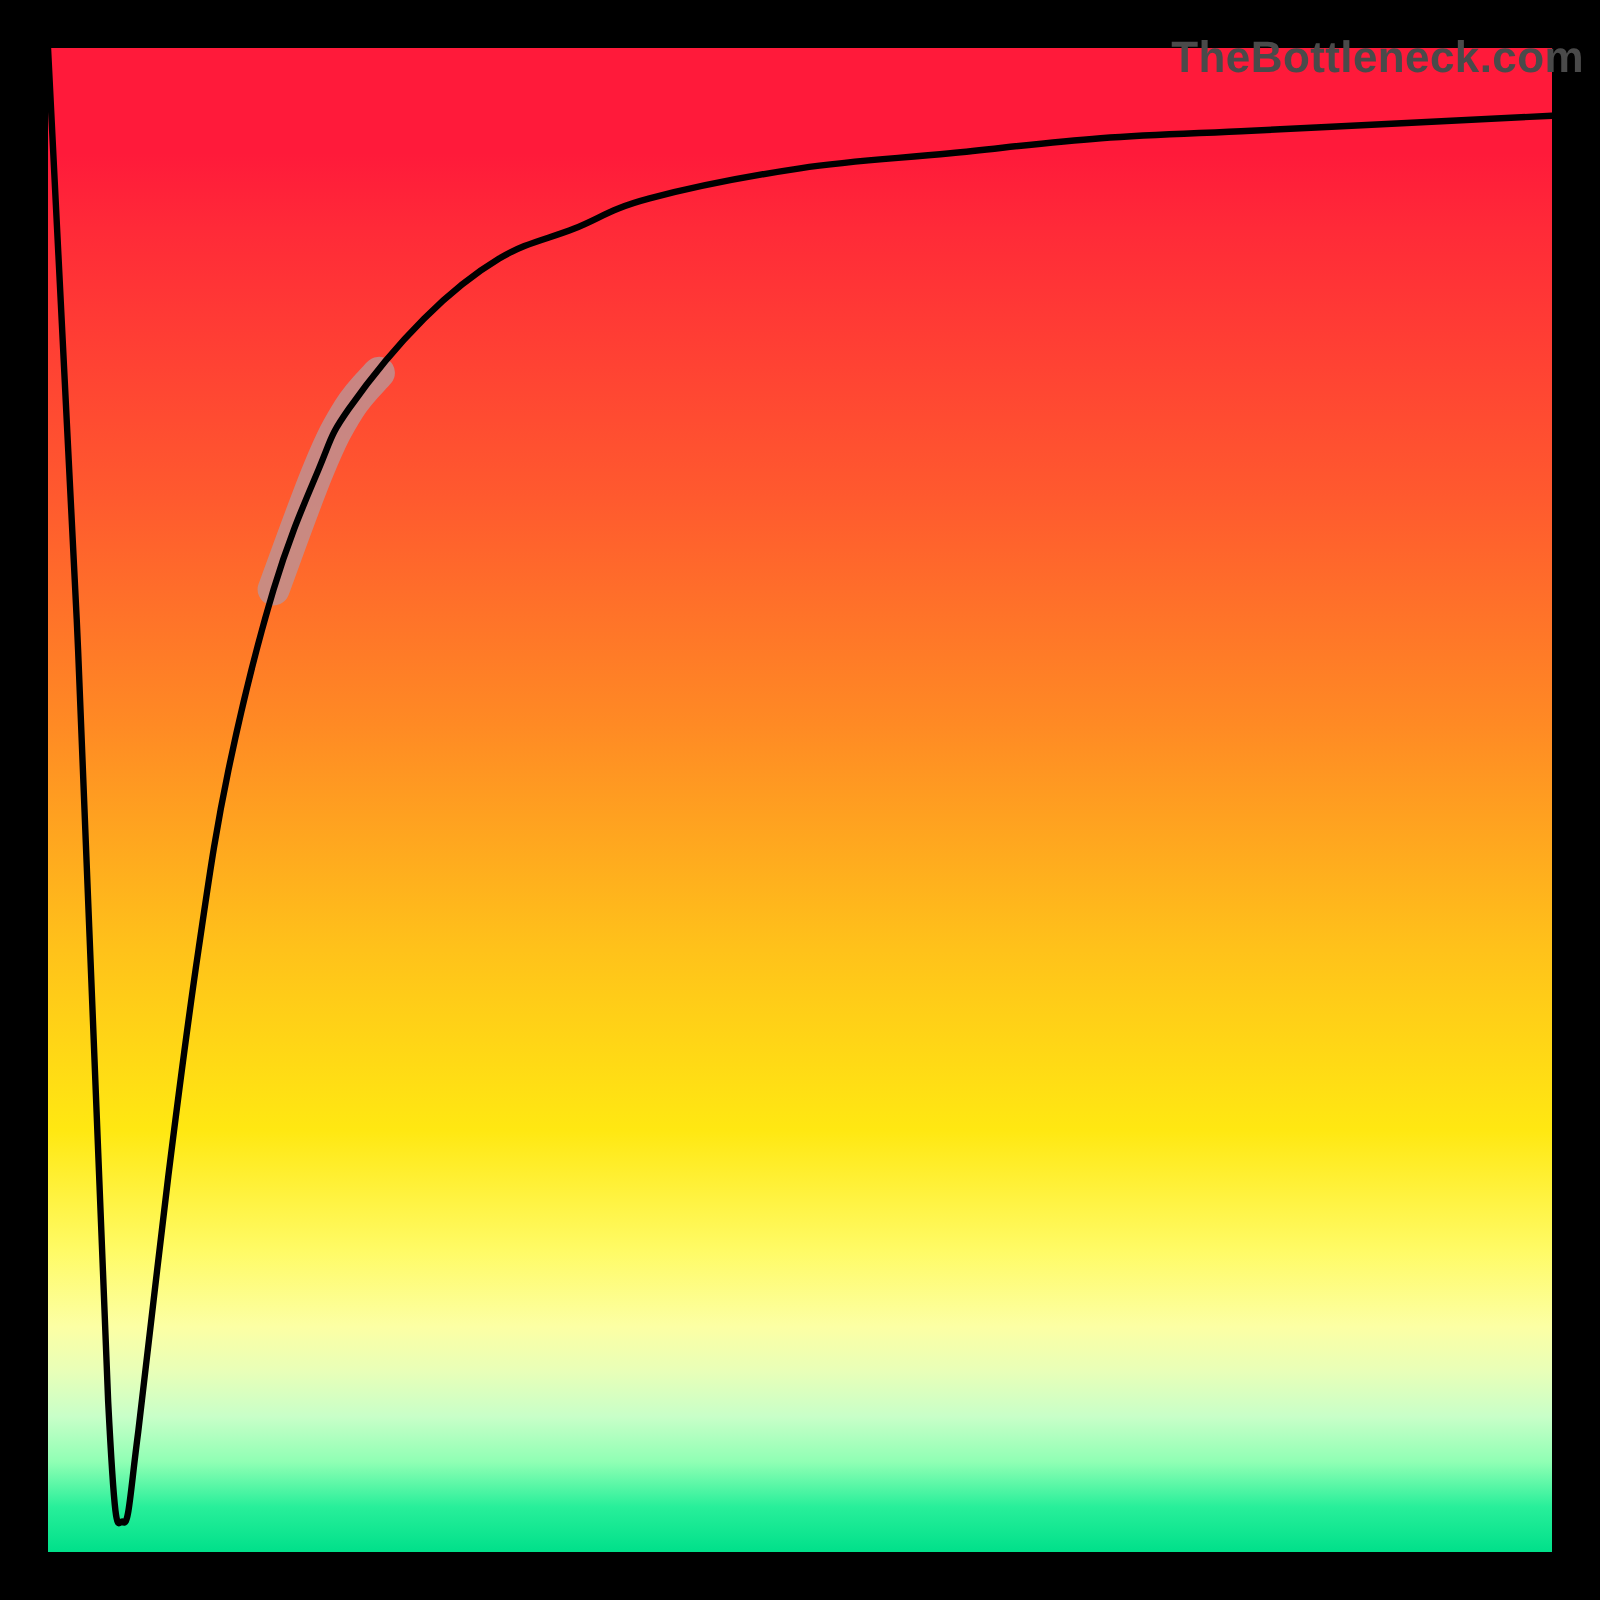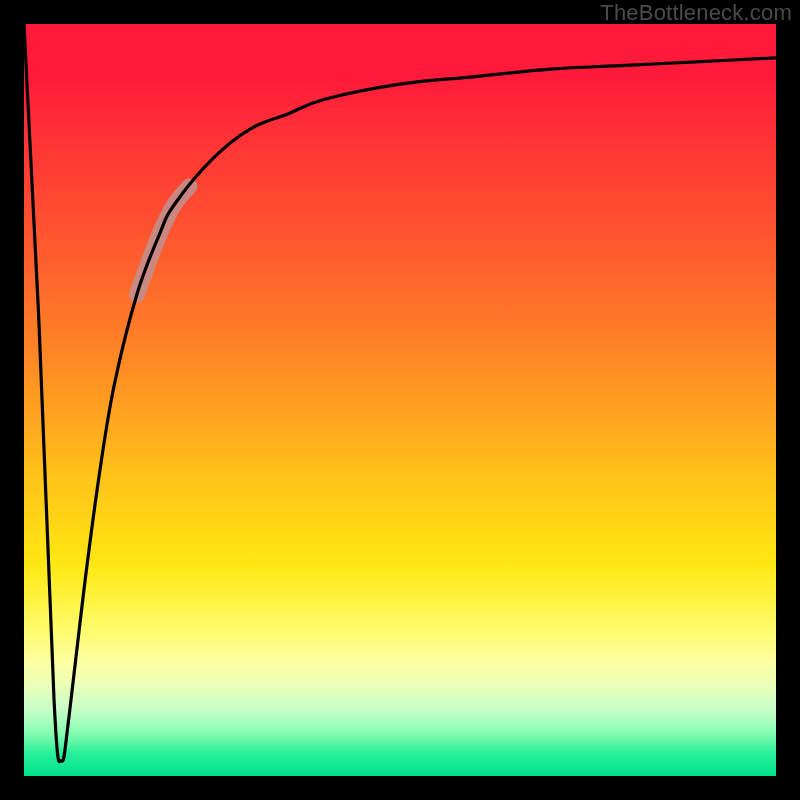--- a/index.html
+++ b/index.html
@@ -34,25 +34,25 @@
       #fcffa4 85%,
       #e8ffb8 88%,
       #c8ffc8 91%,
       #90ffb4 94%,
       #28ef9a 97%,
       #00e08a 100%
     );
   }
   .attribution {
     position: absolute;
-    top: 0;
+    top: 16px;
     right: 8px;
     color: #4a4a4a;
     font-size: 22px;
-    font-weight: 400;
+    font-weight: 700;
     letter-spacing: 0.2px;
     user-select: none;
   }
   svg.curve-layer {
     position: absolute;
     left: 0;
     top: 0;
     width: 752px;
     height: 752px;
     overflow: visible;

